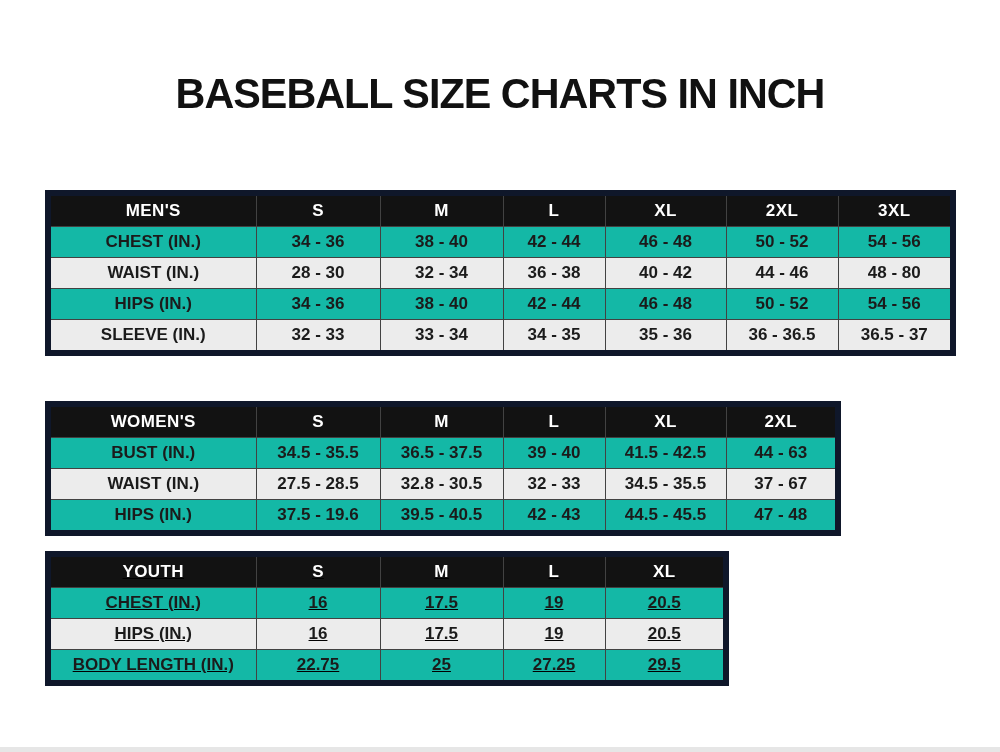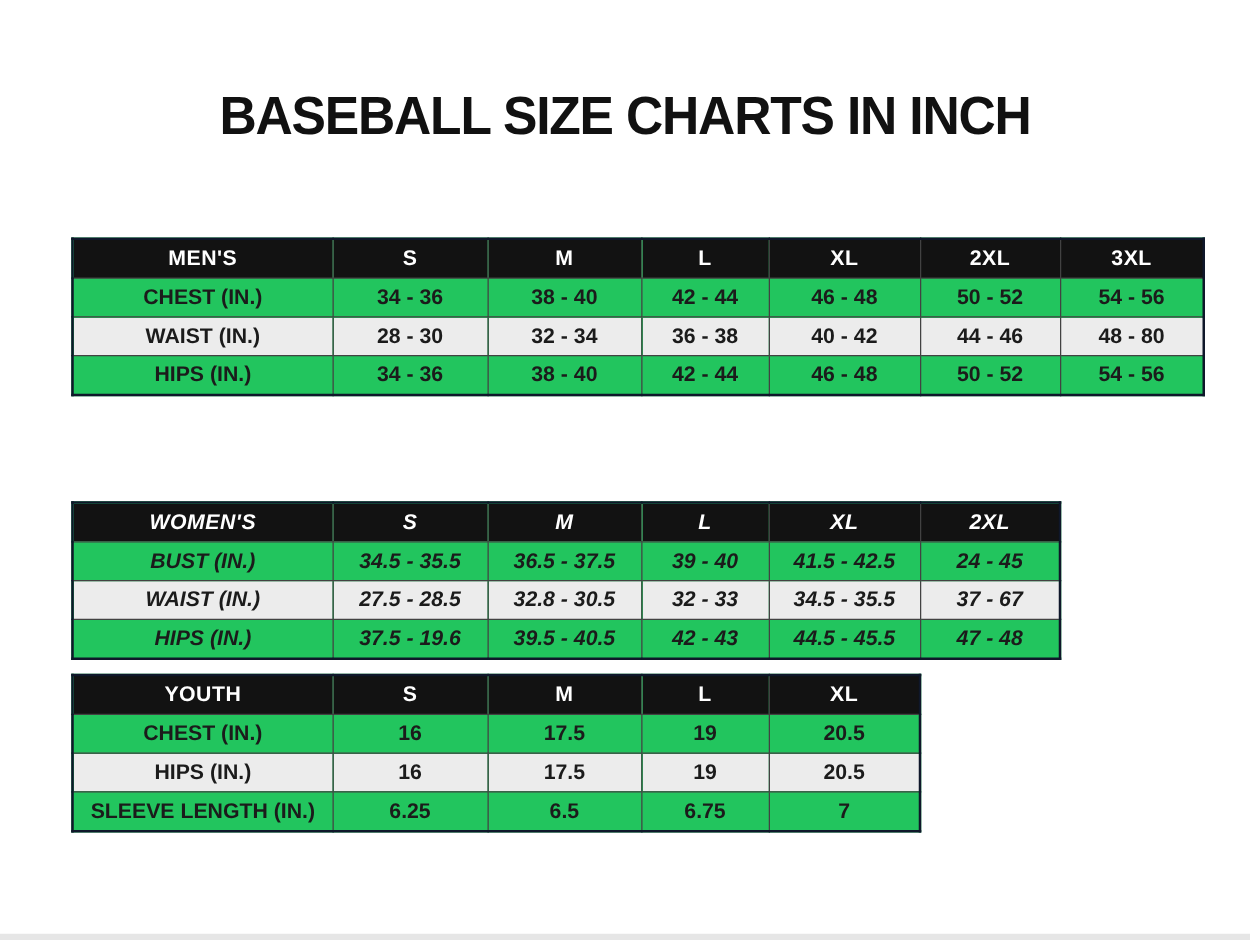--- a/index.html
+++ b/index.html
@@ -25,27 +25,26 @@
     color: #111111;
     letter-spacing: -1px;
     transform: scaleX(0.96);
     white-space: nowrap;
   }
   table.size-table {
     position: absolute;
     left: 45px;
     border-collapse: collapse;
     table-layout: fixed;
-    border: 2px solid #0f172a;
-    background: #22c55e;
-    margin-left: 12px;
+    border: 6px solid #0f172a;
+    background: #14b8a6;
   }
   #table-mens   { top: 190px; }
-  #table-womens { top: 401px; font-style: italic; }
-  #table-youth  { top: 539px; }
+  #table-womens { top: 401px; }
+  #table-youth  { top: 551px; text-decoration: underline; }
   table.size-table th,
   table.size-table td {
     border: 1.5px solid #424242;
     height: 30px;
     padding: 0 2px;
     text-align: center;
     vertical-align: middle;
     font-weight: bold;
     font-size: 17px;
     color: #1b1b1b;
@@ -117,20 +116,29 @@
       </tr>
       <tr>
         <td>HIPS (IN.)</td>
         <td>34 - 36</td>
         <td>38 - 40</td>
         <td>42 - 44</td>
         <td>46 - 48</td>
         <td>50 - 52</td>
         <td>54 - 56</td>
       </tr>
+      <tr>
+        <td>SLEEVE (IN.)</td>
+        <td>32 - 33</td>
+        <td>33 - 34</td>
+        <td>34 - 35</td>
+        <td>35 - 36</td>
+        <td>36 - 36.5</td>
+        <td>36.5 - 37</td>
+      </tr>
     </tbody>
   </table>
 
 <table class="size-table" id="table-womens">
     <colgroup>
       <col style="width: 208px;">
       <col style="width: 124px;">
       <col style="width: 123px;">
       <col style="width: 102px;">
       <col style="width: 121px;">
@@ -146,21 +154,21 @@
         <th>2XL</th>
       </tr>
     </thead>
     <tbody>
       <tr>
         <td>BUST (IN.)</td>
         <td>34.5 - 35.5</td>
         <td>36.5 - 37.5</td>
         <td>39 - 40</td>
         <td>41.5 - 42.5</td>
-        <td>24 - 45</td>
+        <td>44 - 63</td>
       </tr>
       <tr>
         <td>WAIST (IN.)</td>
         <td>27.5 - 28.5</td>
         <td>32.8 - 30.5</td>
         <td>32 - 33</td>
         <td>34.5 - 35.5</td>
         <td>37 - 67</td>
       </tr>
       <tr>
@@ -200,22 +208,22 @@
         <td>20.5</td>
       </tr>
       <tr>
         <td>HIPS (IN.)</td>
         <td>16</td>
         <td>17.5</td>
         <td>19</td>
         <td>20.5</td>
       </tr>
       <tr>
-        <td>SLEEVE LENGTH (IN.)</td>
-        <td>6.25</td>
-        <td>6.5</td>
-        <td>6.75</td>
-        <td>7</td>
+        <td>BODY LENGTH (IN.)</td>
+        <td>22.75</td>
+        <td>25</td>
+        <td>27.25</td>
+        <td>29.5</td>
       </tr>
     </tbody>
   </table>
 
 <div class="bottom-edge"></div>
 
 </body></html>

